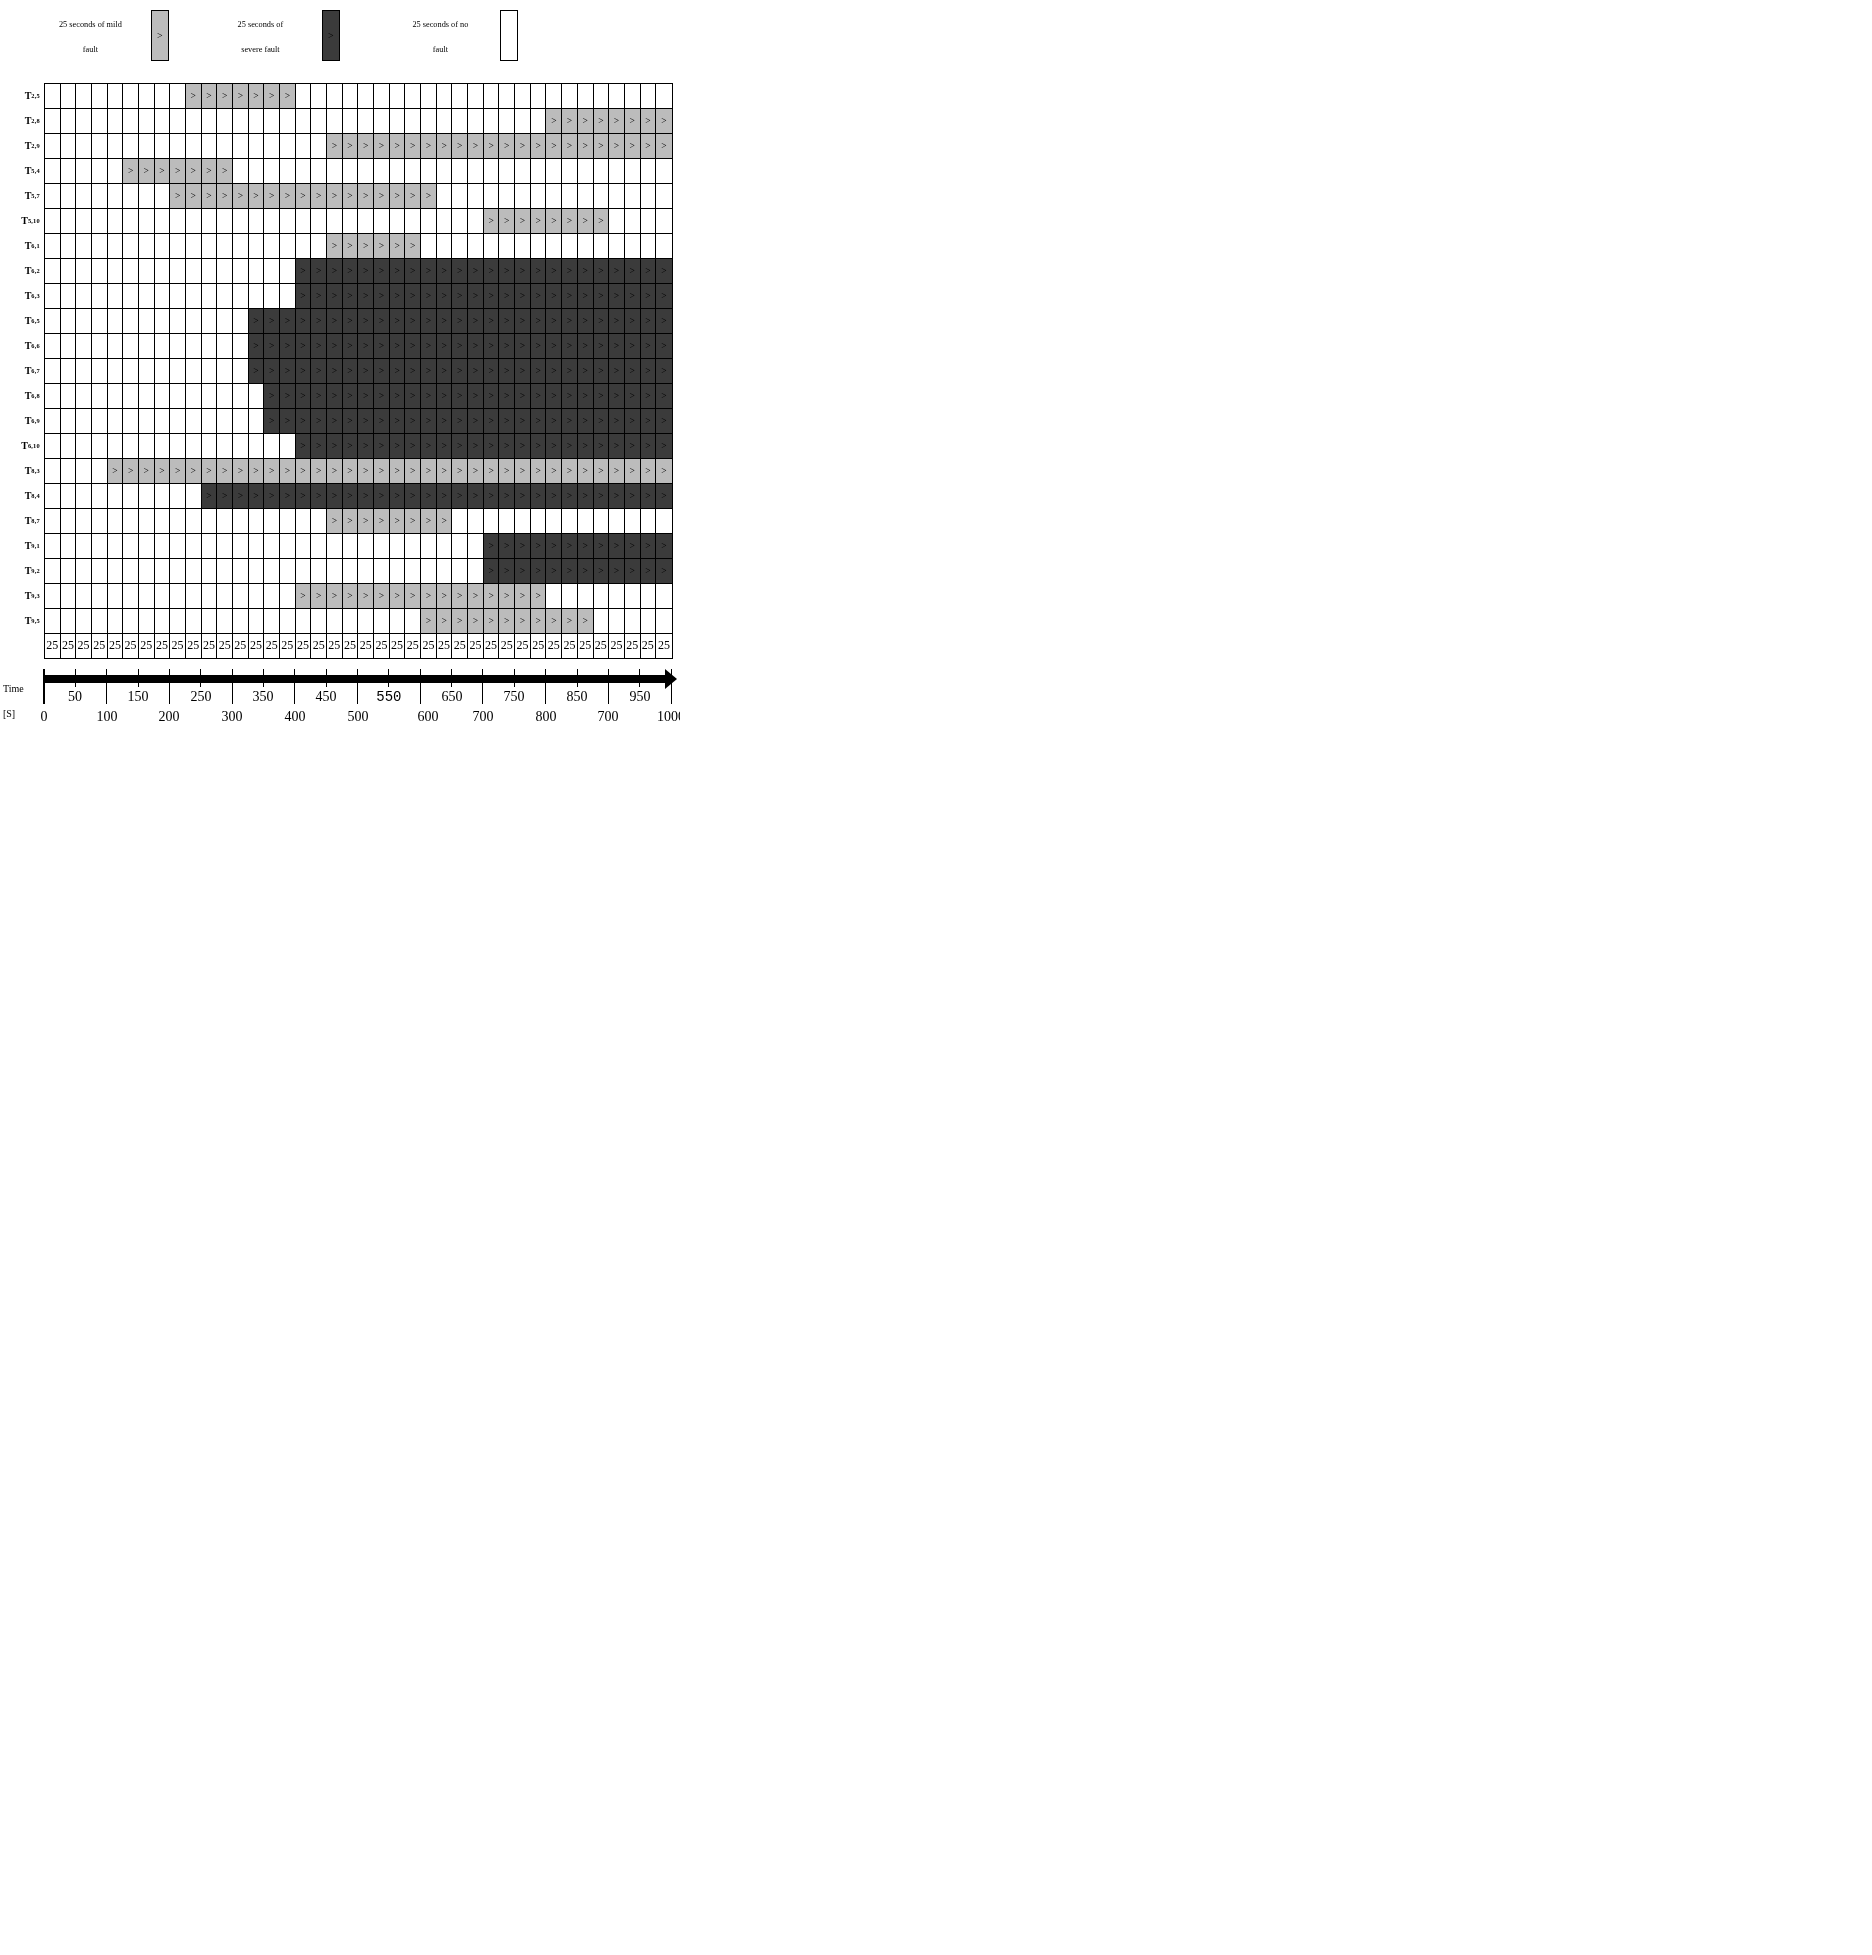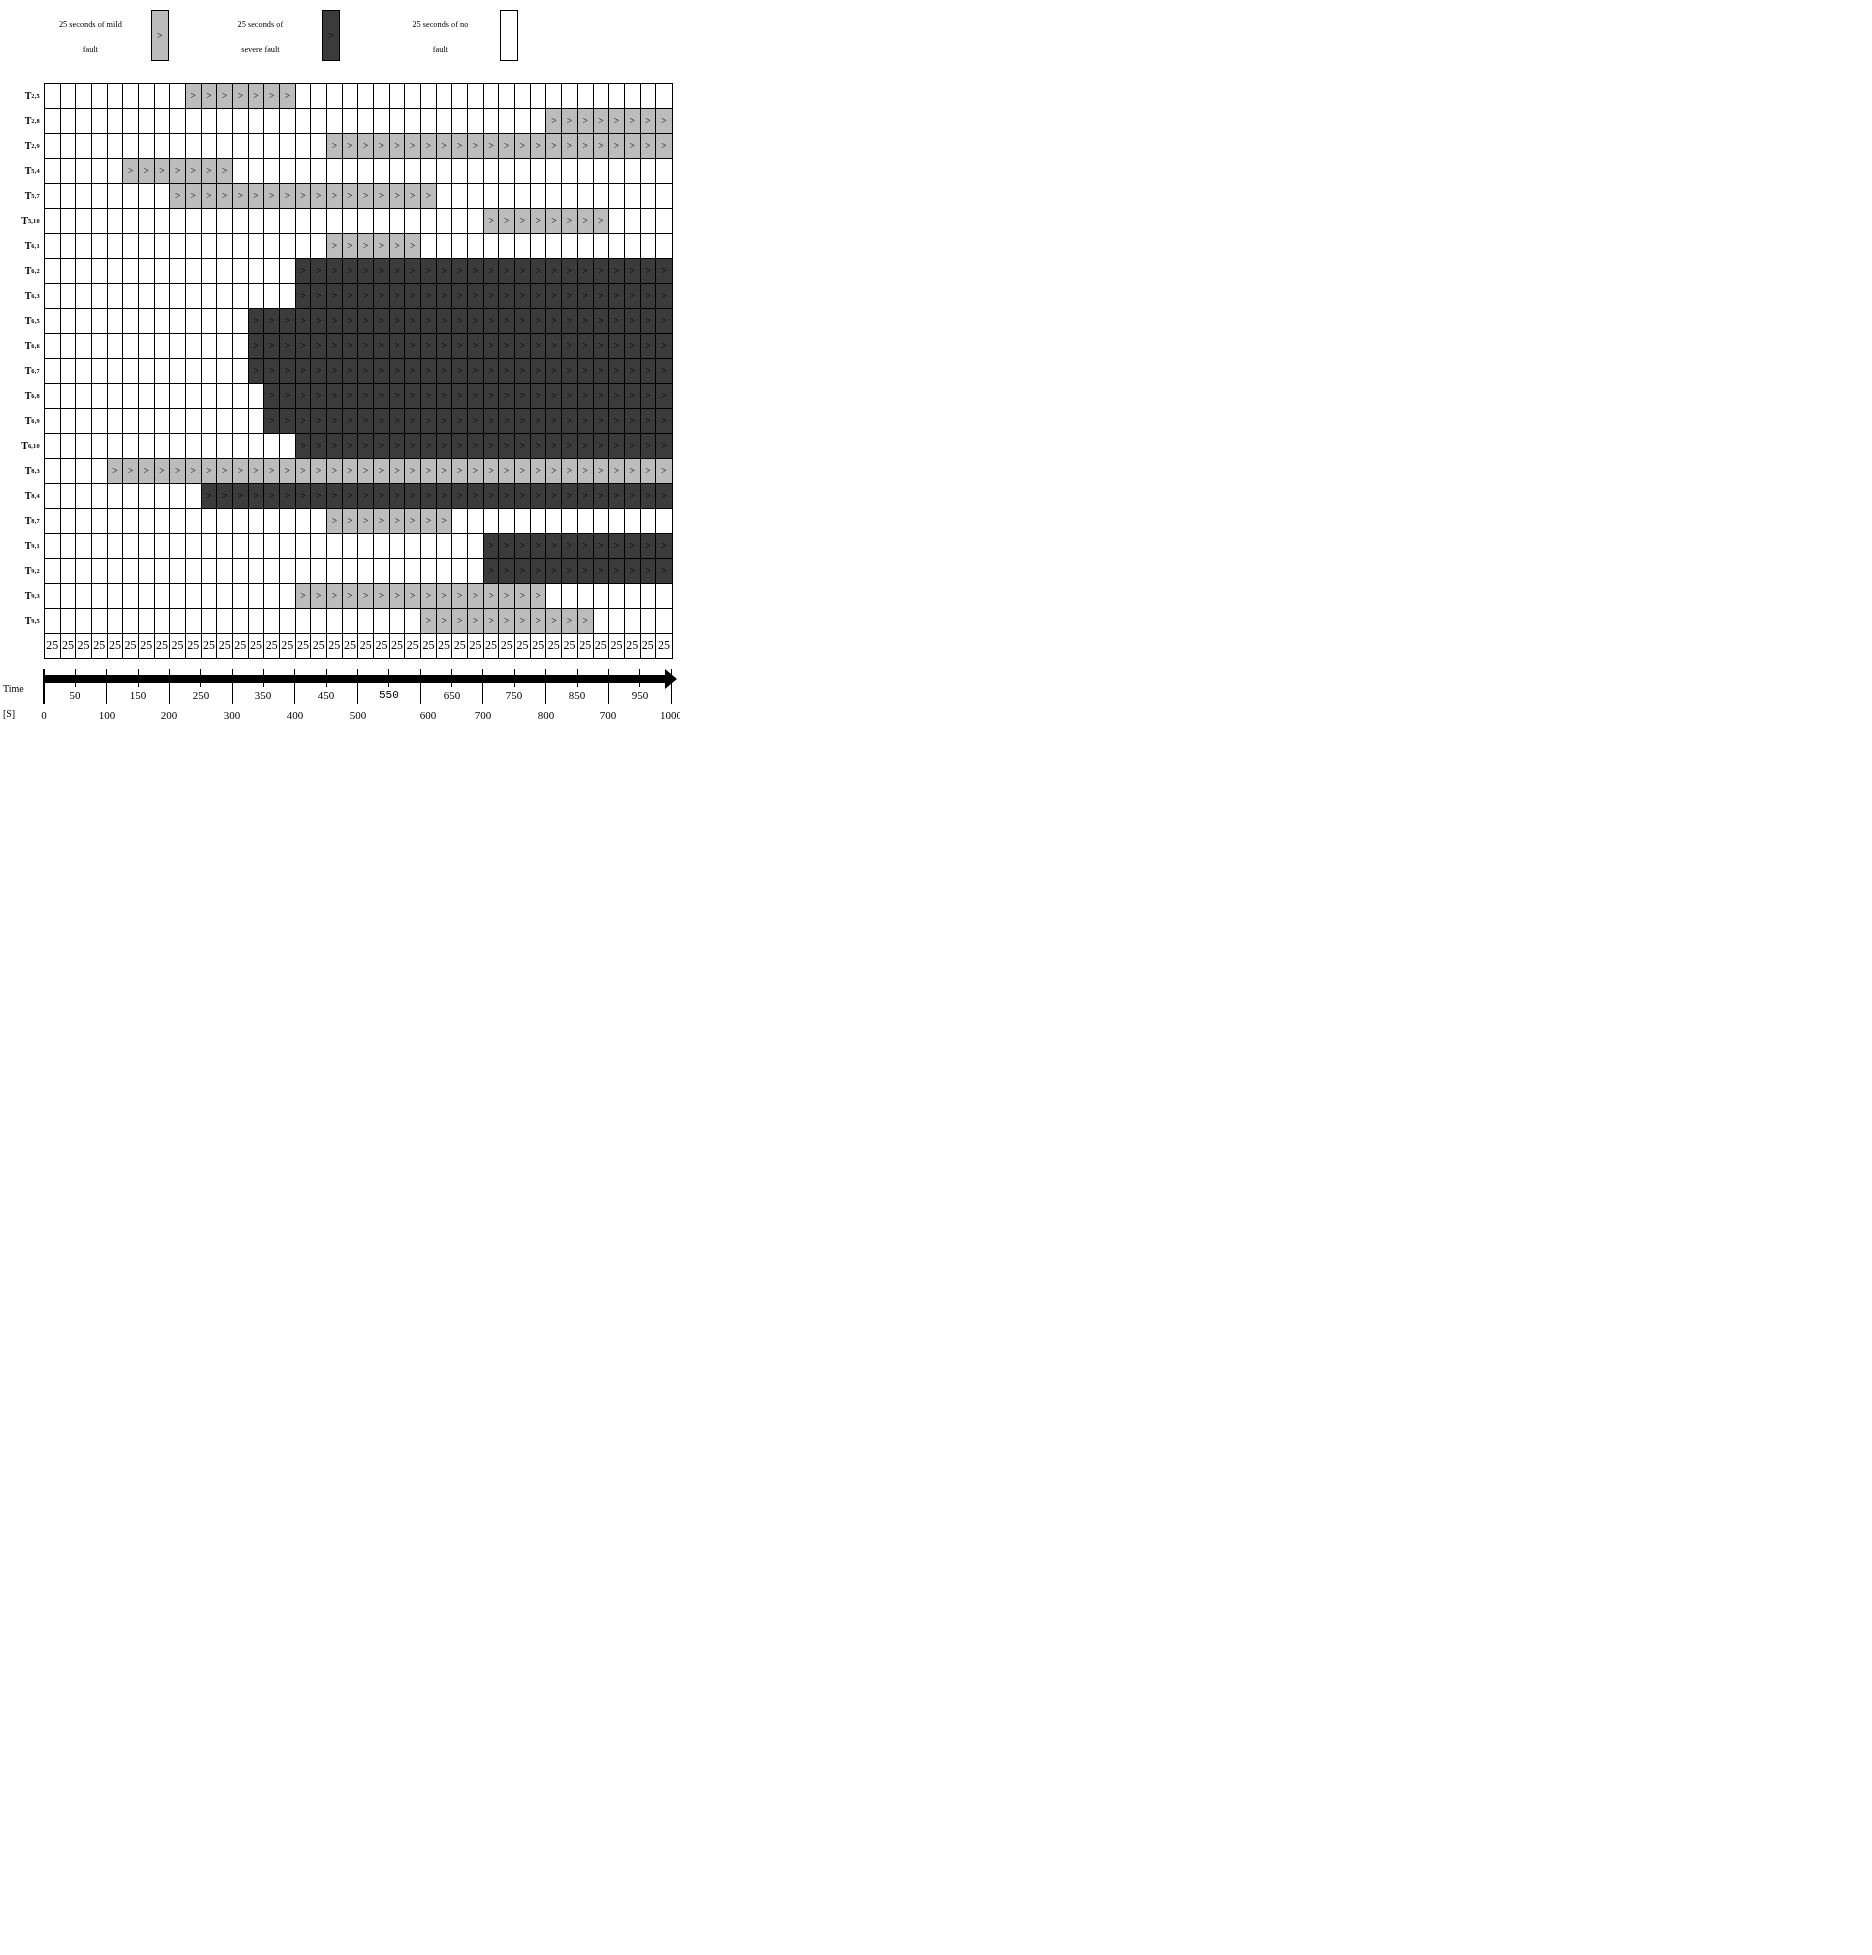--- a/index.html
+++ b/index.html
@@ -54,21 +54,21 @@
   
   .axis{position:relative;margin:9.5px 0 0 41px;width:639px;height:63px;}
   .axis-bar{position:absolute;left:0;top:6.7px;width:621px;height:8px;background:#000;}
   .axis-arrow{
     position:absolute;left:621px;top:0.5px;width:0;height:0;
     border-left:12.4px solid #000;border-top:10px solid transparent;border-bottom:10px solid transparent;
   }
   .tick{position:absolute;width:1.4px;background:#000;top:1px;}
   .tick.minor{height:18px;}
   .tick.major{height:35px;}
-  .tick-label{position:absolute;font-size:11px;transform:translateX(-50%);white-space:nowrap;}
+  .tick-label{position:absolute;font-size:14px;transform:translateX(-50%);white-space:nowrap;}
   .tick-label.row1{top:21px;}
   .tick-label.row2{top:41px;}
   .axis-side{position:absolute;left:-41px;width:35px;text-align:left;font-size:10px;}
   .axis-title{top:15px;}
   .axis-unit{top:40px;}
 </style>
 </head>
 <body>
 
 <div class="fig">

